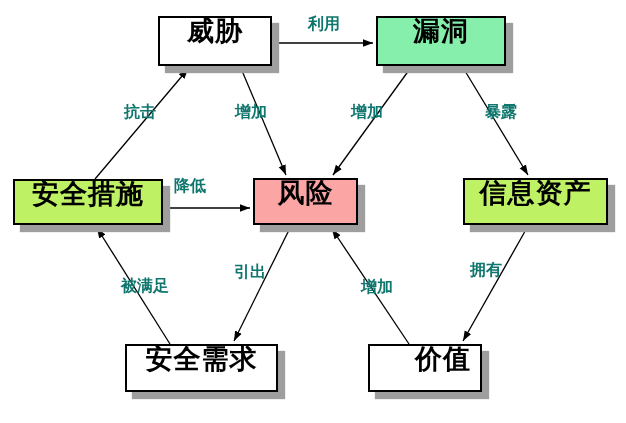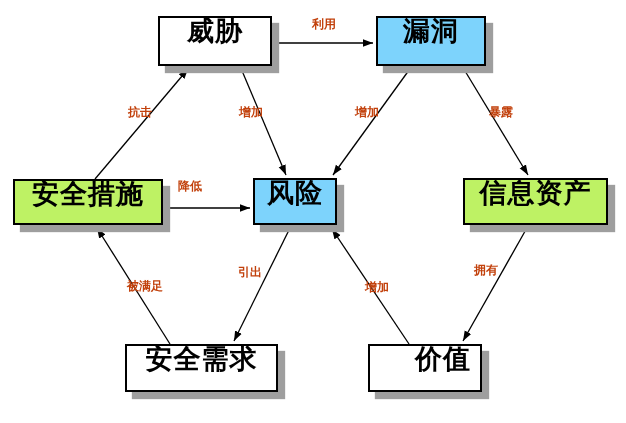--- a/index.html
+++ b/index.html
@@ -37,23 +37,23 @@
     font-size: 27px;
     font-weight: bold;
     color: #000000;
     letter-spacing: 1px;
     line-height: 1;
     white-space: nowrap;
   }
   .edge-label {
     position: absolute;
     transform: translate(-50%, -50%);
-    font-size: 12px;
+    font-size: 16px;
     font-weight: bold;
-    color: #c2410c;
+    color: #0f766e;
     white-space: nowrap;
     line-height: 1;
   }
 </style>
 </head>
 <body>
 
 <div id="stage" style="background: rgb(255, 255, 255);">
   <svg id="edges-svg" xmlns="http://www.w3.org/2000/svg">
     <defs>
@@ -81,27 +81,27 @@
       <div class="edge-label" style="left: 190px; top: 186px;">降低</div>
       <div class="edge-label" style="left: 145px; top: 286px;">被满足</div>
       <div class="edge-label" style="left: 250px; top: 272px;">引出</div>
       <div class="edge-label" style="left: 377px; top: 287px;">增加</div>
       <div class="edge-label" style="left: 486px; top: 270px;">拥有</div>
     </div>
   <div id="nodes-layer">
       <div class="node" style="left: 158px; top: 16px; width: 114px; height: 50px; background: rgb(255, 255, 255); border-color: rgb(0, 0, 0);">
         <span>威胁</span>
       </div>
-      <div class="node" style="left: 376px; top: 16px; width: 110px; height: 50px; background: #7dd3fc; border-color: rgb(0, 0, 0);">
+      <div class="node" style="left: 376px; top: 16px; width: 130px; height: 50px; background: #86efac; border-color: rgb(0, 0, 0);">
         <span>漏洞</span>
       </div>
       <div class="node" style="left: 13px; top: 179px; width: 150px; height: 46px; background: #bef264; border-color: rgb(0, 0, 0);">
         <span>安全措施</span>
       </div>
-      <div class="node" style="left: 253px; top: 178px; width: 84px; height: 47px; background: #7dd3fc; border-color: rgb(0, 0, 0);">
+      <div class="node" style="left: 253px; top: 178px; width: 105px; height: 47px; background: #fca5a5; border-color: rgb(0, 0, 0);">
         <span>风险</span>
       </div>
       <div class="node" style="left: 463px; top: 178px; width: 145px; height: 47px; background: #bef264; border-color: rgb(0, 0, 0);">
         <span>信息资产</span>
       </div>
       <div class="node" style="left: 125px; top: 344px; width: 153px; height: 48px; background: rgb(255, 255, 255); border-color: rgb(0, 0, 0);">
         <span>安全需求</span>
       </div>
       <div class="node" style="left: 368px; top: 344px; width: 114px; height: 48px; background: rgb(255, 255, 255); border-color: rgb(0, 0, 0); padding-left: 36px;">
         <span>价值</span>

